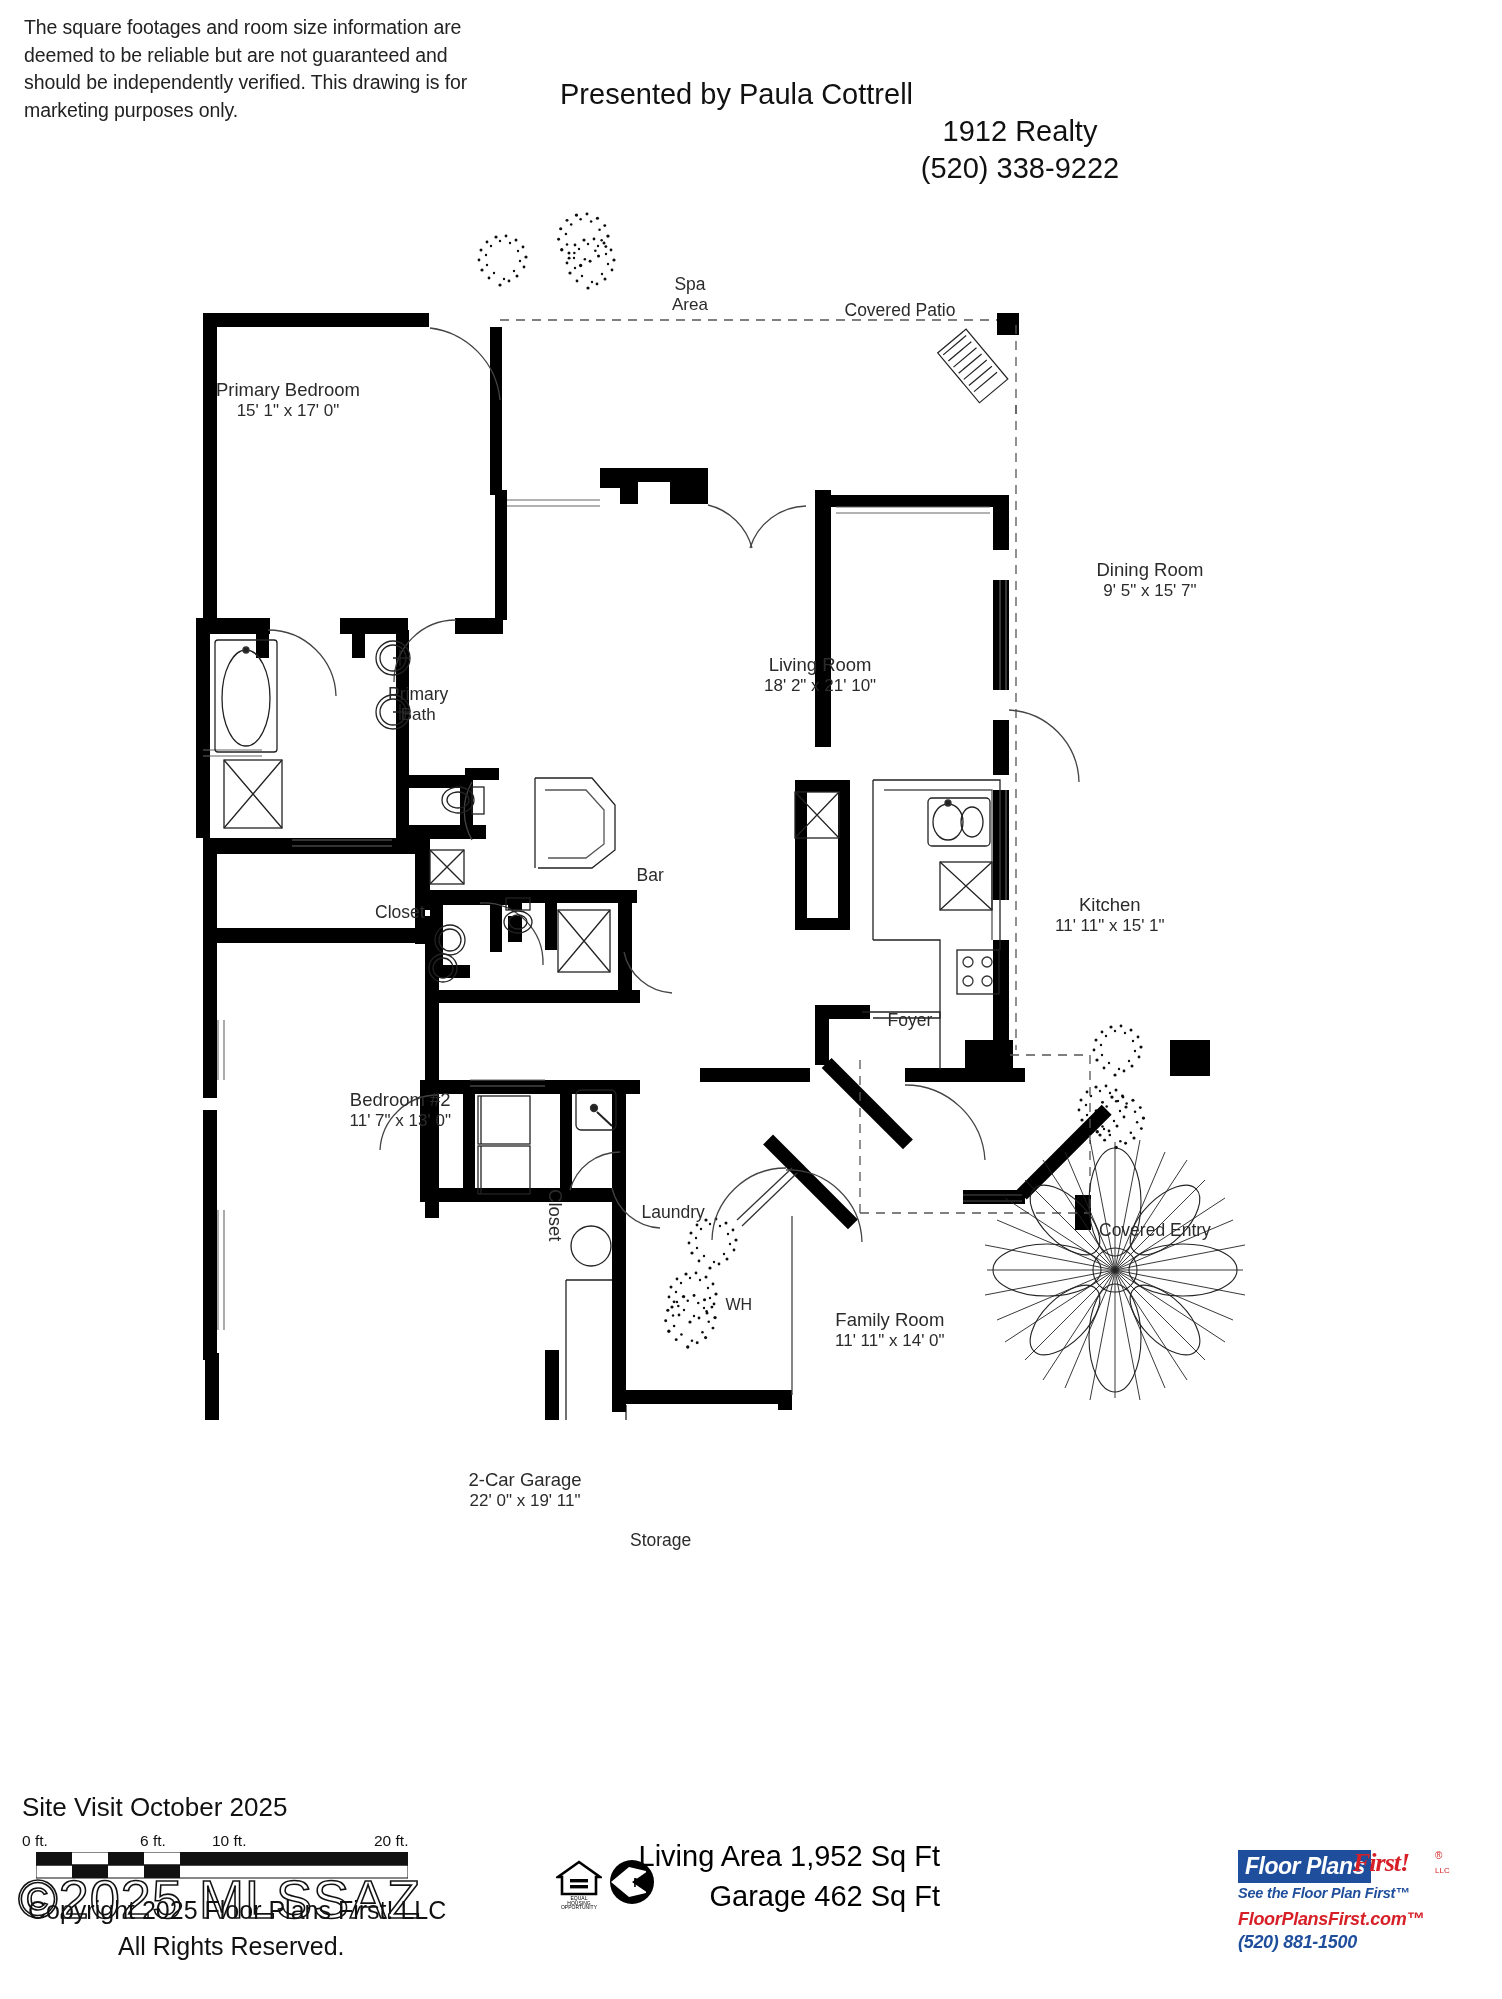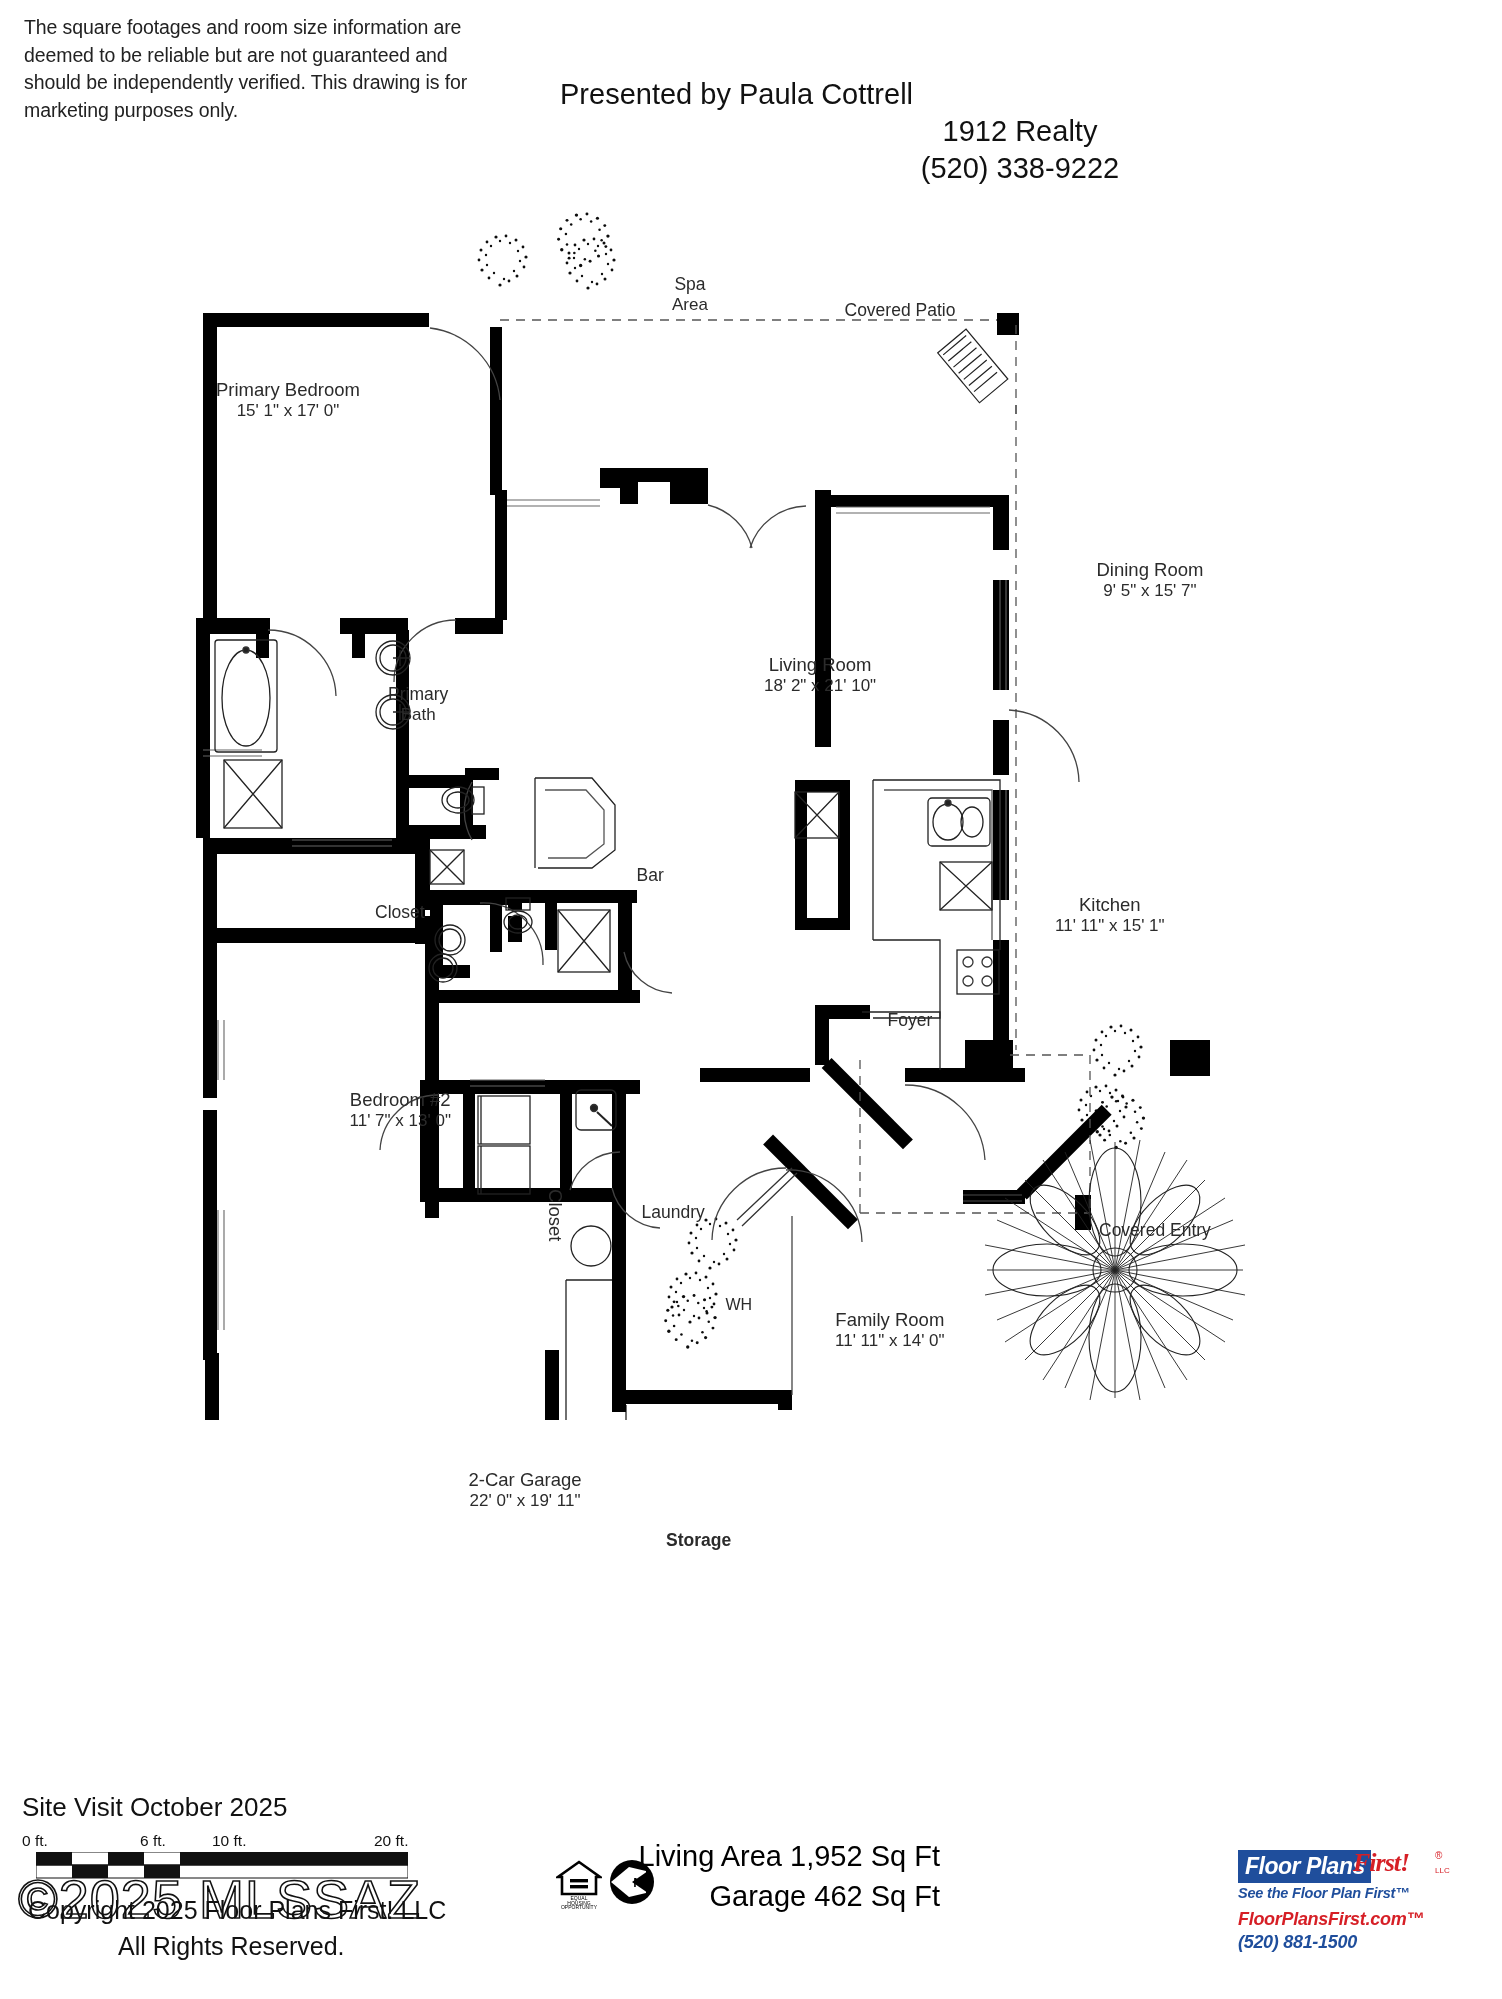--- a/index.html
+++ b/index.html
@@ -441,21 +441,21 @@
       <div class="rlabel tiny" style="left: 725.5px; top: 1295px;">
         <span class="nm">WH</span>
       </div>
       <div class="rlabel small" style="left: 1099px; top: 1219.5px;">
         <span class="nm">Covered Entry</span>
       </div>
       <div class="rlabel" style="left: 835px; top: 1298.5px; margin-top: 10px;">
         <span class="nm">Family Room</span>
         <span class="dim">11' 11" x 14' 0"</span>
       </div>
-      <div class="rlabel small" style="left: 666px; top: 1529.5px; font-weight: bold;">
+      <div class="rlabel small" style="left: 630px; top: 1529.5px;">
         <span class="nm">Storage</span>
       </div>
       <div class="rlabel" style="left: 468.5px; top: 1468.5px;">
         <span class="nm">2-Car Garage</span>
         <span class="dim">22' 0" x 19' 11"</span>
       </div>
     </div>
 
   <div class="abs" id="sitevisit">Site Visit October 2025</div>
 

